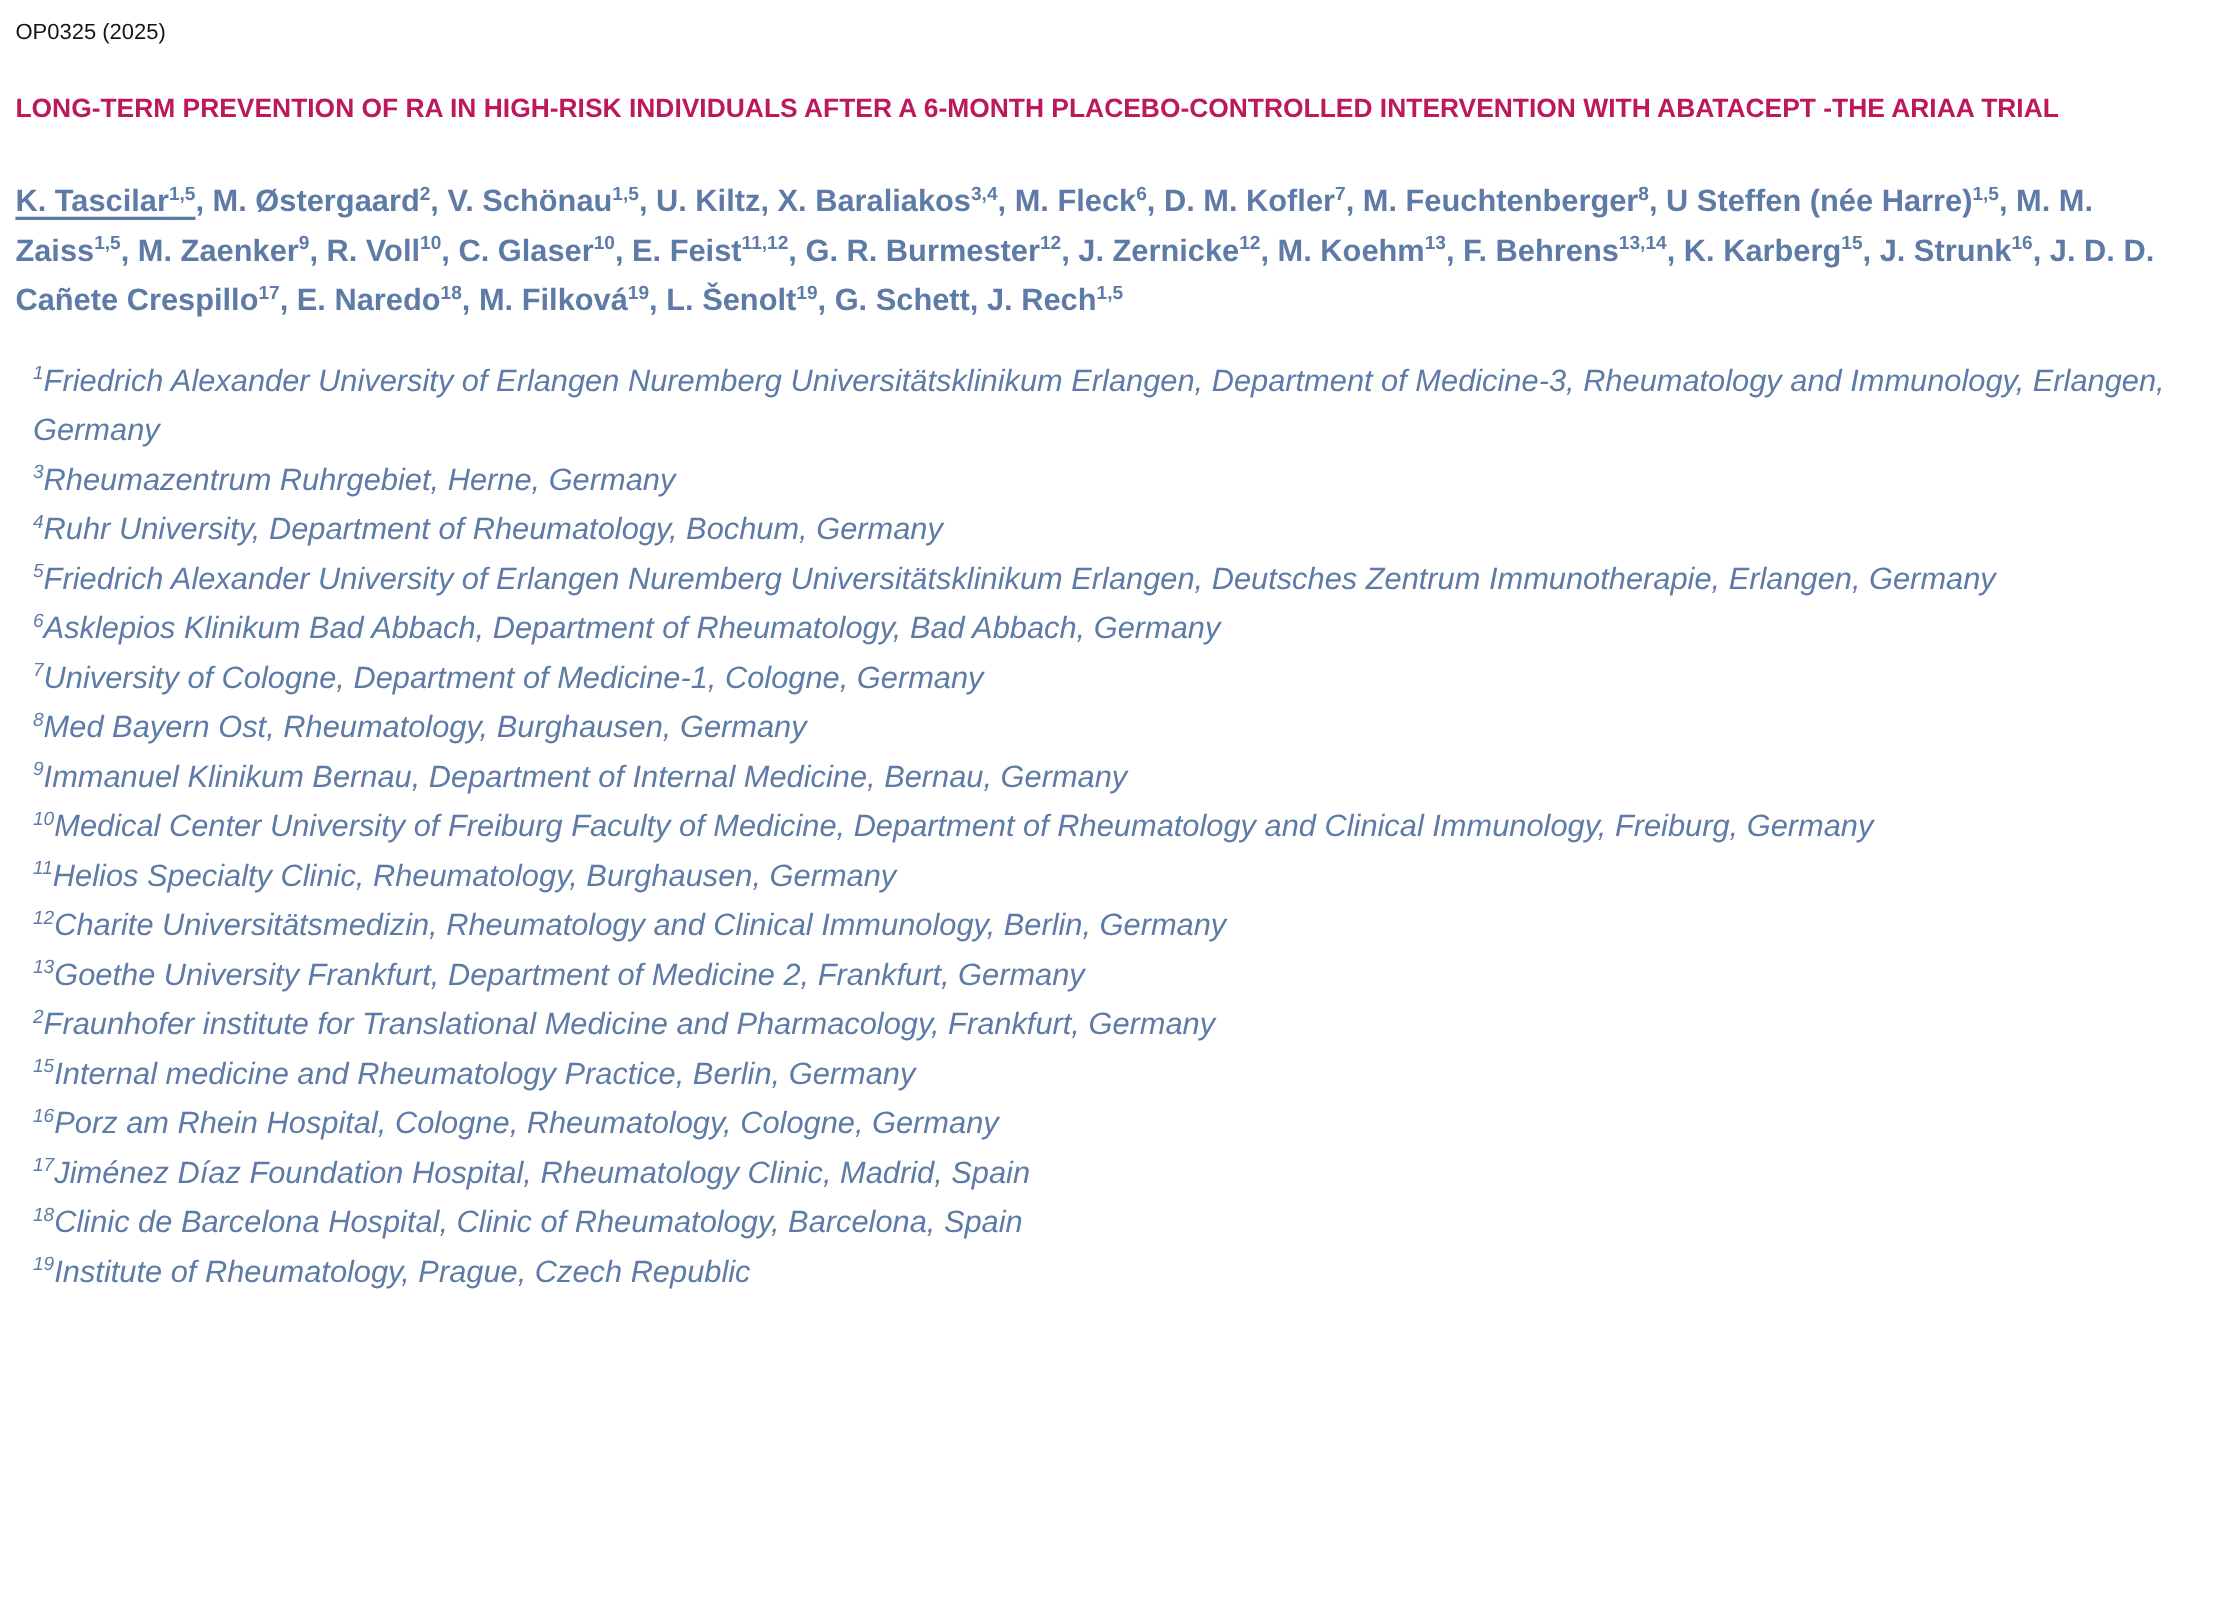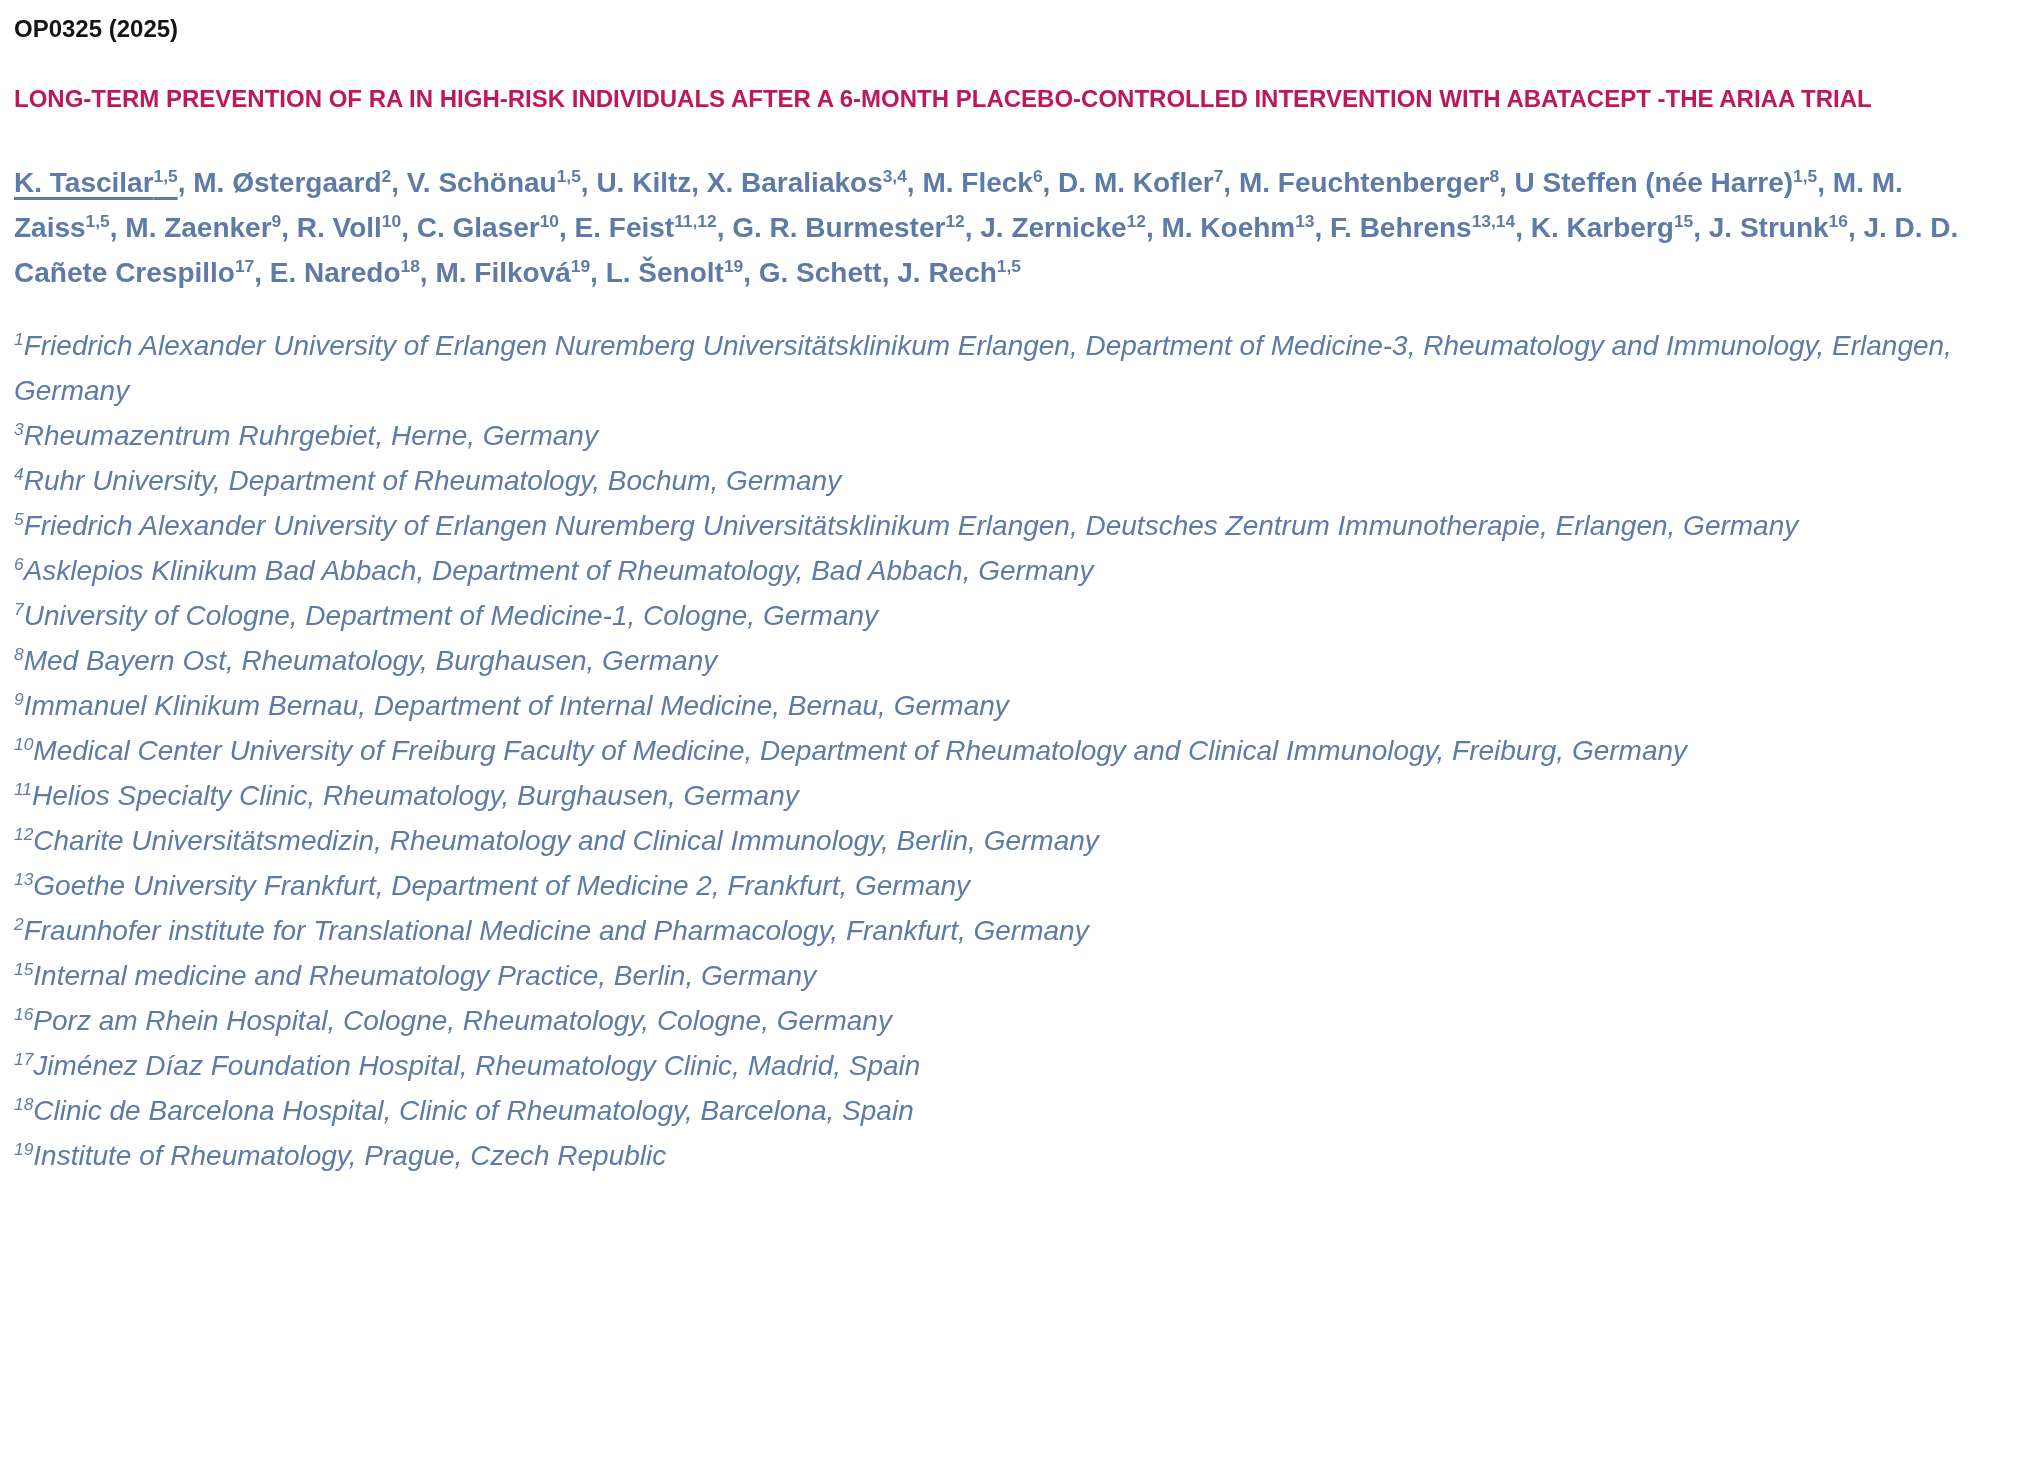--- a/index.html
+++ b/index.html
@@ -9,22 +9,22 @@
   }
   body {
     width: 2026px;
     height: 1460px;
     box-sizing: border-box;
     padding: 10px 20px 16px 14px;
     font-family: "Liberation Sans", "DejaVu Sans", sans-serif;
     overflow: hidden;
   }
   .abstract-id {
-    font-size: 24px;
-    font-weight: bold;
+    font-size: 20px;
+    font-weight: normal;
     color: #141414;
     line-height: 34px;
     margin: 2px 0 0 0;
   }
   .paper-title {
     font-size: 24px;
     font-weight: bold;
     color: #be185d;
     line-height: 47px;
     margin: 29px 0 0 0;
@@ -54,20 +54,21 @@
     line-height: 0;
     text-align: right;
   }
   .presenting {
     text-decoration: underline;
     text-decoration-thickness: 2.5px;
     text-underline-offset: 5px;
   }
   .affiliation-list {
     margin-top: 23px;
+    margin-left: 16px;
   }
   .affiliation {
     font-size: 28px;
     font-style: italic;
     color: #5d7ba6;
     line-height: 45px;
     margin: 0;
     max-width: 1992px;
   }
 </style>

